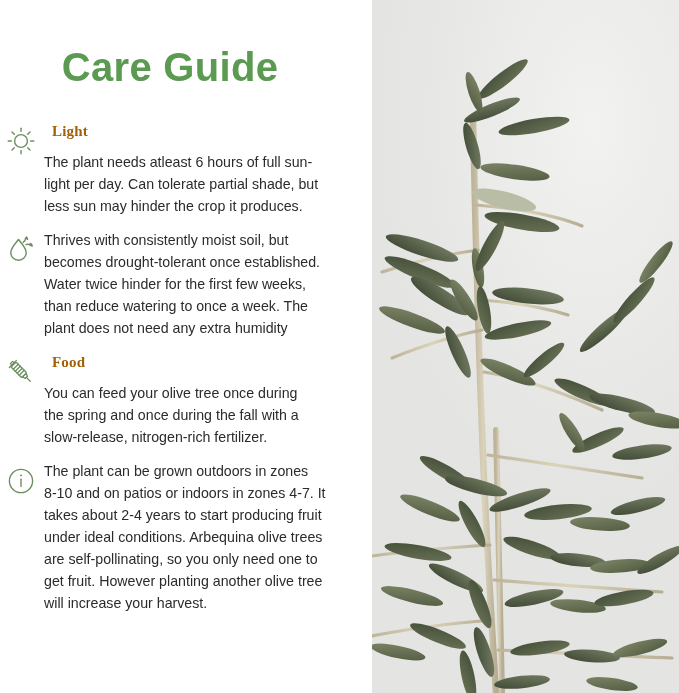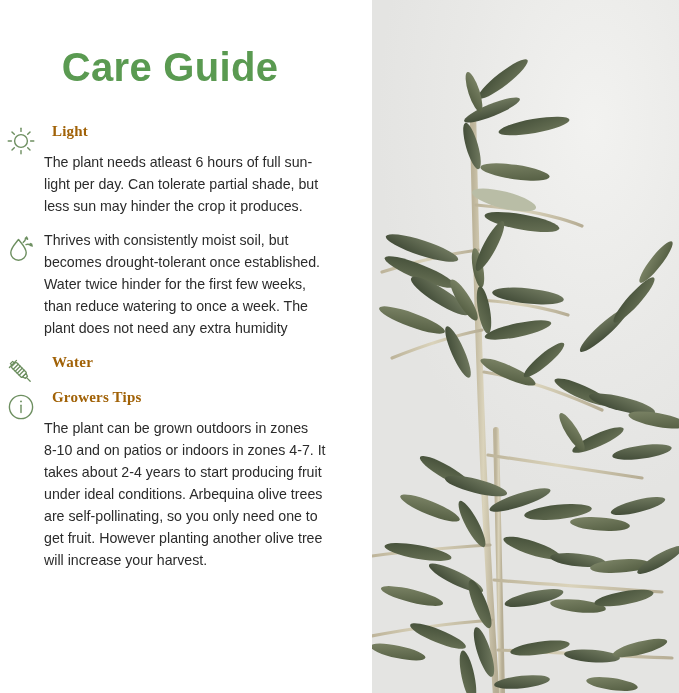--- a/index.html
+++ b/index.html
@@ -170,32 +170,34 @@
             <g transform="rotate(-45 17 17)">
               <rect x="13.5" y="6.5" width="7" height="15" rx="1"></rect>
               <path d="M13.5 9.6 h7 M13.5 12.4 h7 M13.5 15.2 h7 M13.5 18.0 h7"></path>
               <path d="M12.0 5.6 h10"></path>
               <path d="M15.4 5.6 v-2.0 h3.2 v2.0"></path>
               <path d="M14.6 21.5 h5.0 l-1.1 3.1 h-2.8 Z"></path>
               <path d="M17.0 24.6 v5.4"></path>
             </g>
           </svg>
         </span>
-        <h2 class="sec-heading">Water</h2>
+        <h2 class="sec-heading">Food</h2>
+        <p class="sec-body">You can feed your olive tree once during
+the spring and once during the fall with a
+slow-release, nitrogen-rich fertilizer.</p>
       </div>
 
       <div class="section">
         <span class="sec-icon">
           <svg viewBox="0 0 34 34" width="34" height="34" fill="none" stroke="#6d8f60" stroke-width="1.4" stroke-linecap="round">
             <circle cx="17" cy="17" r="11.6"></circle>
             <line x1="17" y1="15.2" x2="17" y2="22.6"></line>
             <circle cx="17" cy="11.4" r="0.95" fill="#6d8f60" stroke="none"></circle>
           </svg>
         </span>
-        <h2 class="sec-heading">Growers Tips</h2>
         <p class="sec-body">The plant can be  grown outdoors in zones
 8-10 and on patios or indoors in zones 4-7. It
 takes about 2-4 years to start producing fruit
 under ideal conditions. Arbequina olive trees
 are self-pollinating, so you only need one to
 get fruit. However planting another olive tree
 will increase your harvest.</p>
       </div>
 
     </div>

